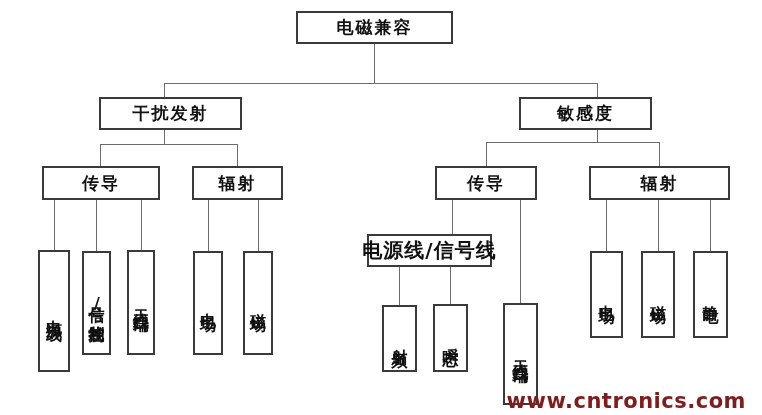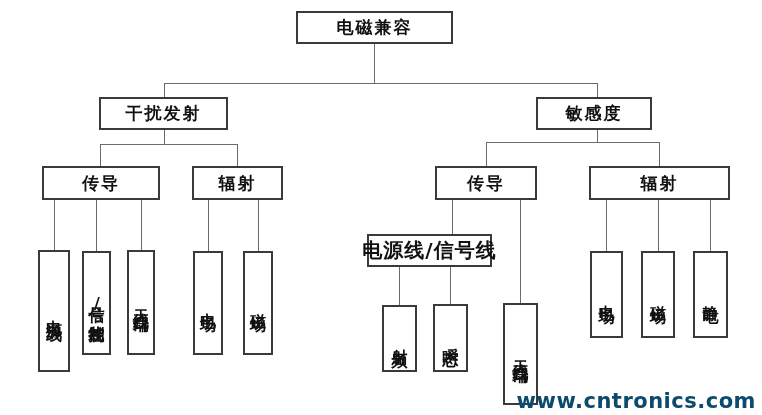--- a/index.html
+++ b/index.html
@@ -47,42 +47,42 @@
     width: 1px;
     background: #6b6b6b;
   }
   .hline {
     position: absolute;
     height: 1px;
     background: #6b6b6b;
   }
   .watermark {
     position: absolute;
-    right: 6px;
+    right: 16px;
     bottom: 2px;
     font-size: 21px;
     font-weight: bold;
-    color: #0c4a6e;
+    color: #7f1d1d;
     letter-spacing: 0.5px;
   }
 </style>
 </head>
 <body>
 
 <div class="canvas">
 
   <div class="hbox" style="left:296px;top:11px;width:157px;height:33px">电磁兼容</div>
 
   <div class="vline" style="left:374px;top:44px;height:39px"></div>
   <div class="hline" style="left:164px;top:83px;width:434px"></div>
   <div class="vline" style="left:164px;top:83px;height:14px"></div>
   <div class="vline" style="left:597px;top:83px;height:14px"></div>
 
-  <div class="hbox" style="left:99px;top:97px;width:129px;height:33px">干扰发射</div>
-  <div class="hbox" style="left:536px;top:97px;width:116px;height:33px">敏感度</div>
+  <div class="hbox" style="left:99px;top:97px;width:143px;height:33px">干扰发射</div>
+  <div class="hbox" style="left:519px;top:97px;width:133px;height:33px">敏感度</div>
 
   <div class="vline" style="left:164px;top:130px;height:14px"></div>
   <div class="hline" style="left:100px;top:144px;width:137px"></div>
   <div class="vline" style="left:100px;top:144px;height:22px"></div>
   <div class="vline" style="left:237px;top:144px;height:22px"></div>
 
   <div class="vline" style="left:597px;top:130px;height:12px"></div>
   <div class="hline" style="left:486px;top:142px;width:173px"></div>
   <div class="vline" style="left:486px;top:142px;height:24px"></div>
   <div class="vline" style="left:659px;top:142px;height:24px"></div>

